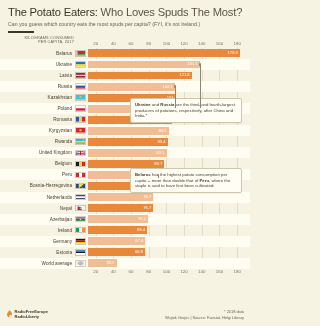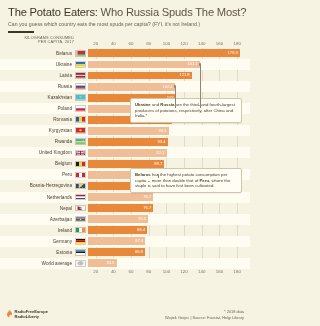--- a/index.html
+++ b/index.html
@@ -66,21 +66,21 @@
   .credit{position:absolute;right:6px;top:4px;text-align:right;}
   .credit .c1{font-size:3.9px;color:#6b6252;}
   .credit .c2{font-size:3.9px;color:#6b6252;margin-top:1.4px;}
 </style>
 </head>
 <body>
 
 <div class="sheet">
 
   <div class="header">
-    <div class="title"><b>The Potato Eaters:</b><span class="light"> Who Russia Spuds The Most?</span></div>
+    <div class="title"><b>The Potato Eaters:</b><span class="light"> Who Loves Spuds The Most?</span></div>
     <div class="subtitle">Can you guess which country eats the most spuds per capita? (FYI, it's not Ireland.)</div>
     <div class="rule"></div>
   </div>
 
   <div class="axis-head">
     <div class="unit">
       <div>KILOGRAMS CONSUMED</div>
       <div>PER CAPITA, 2017</div>
     </div>
     <div class="axis-top" id="axisTop">

